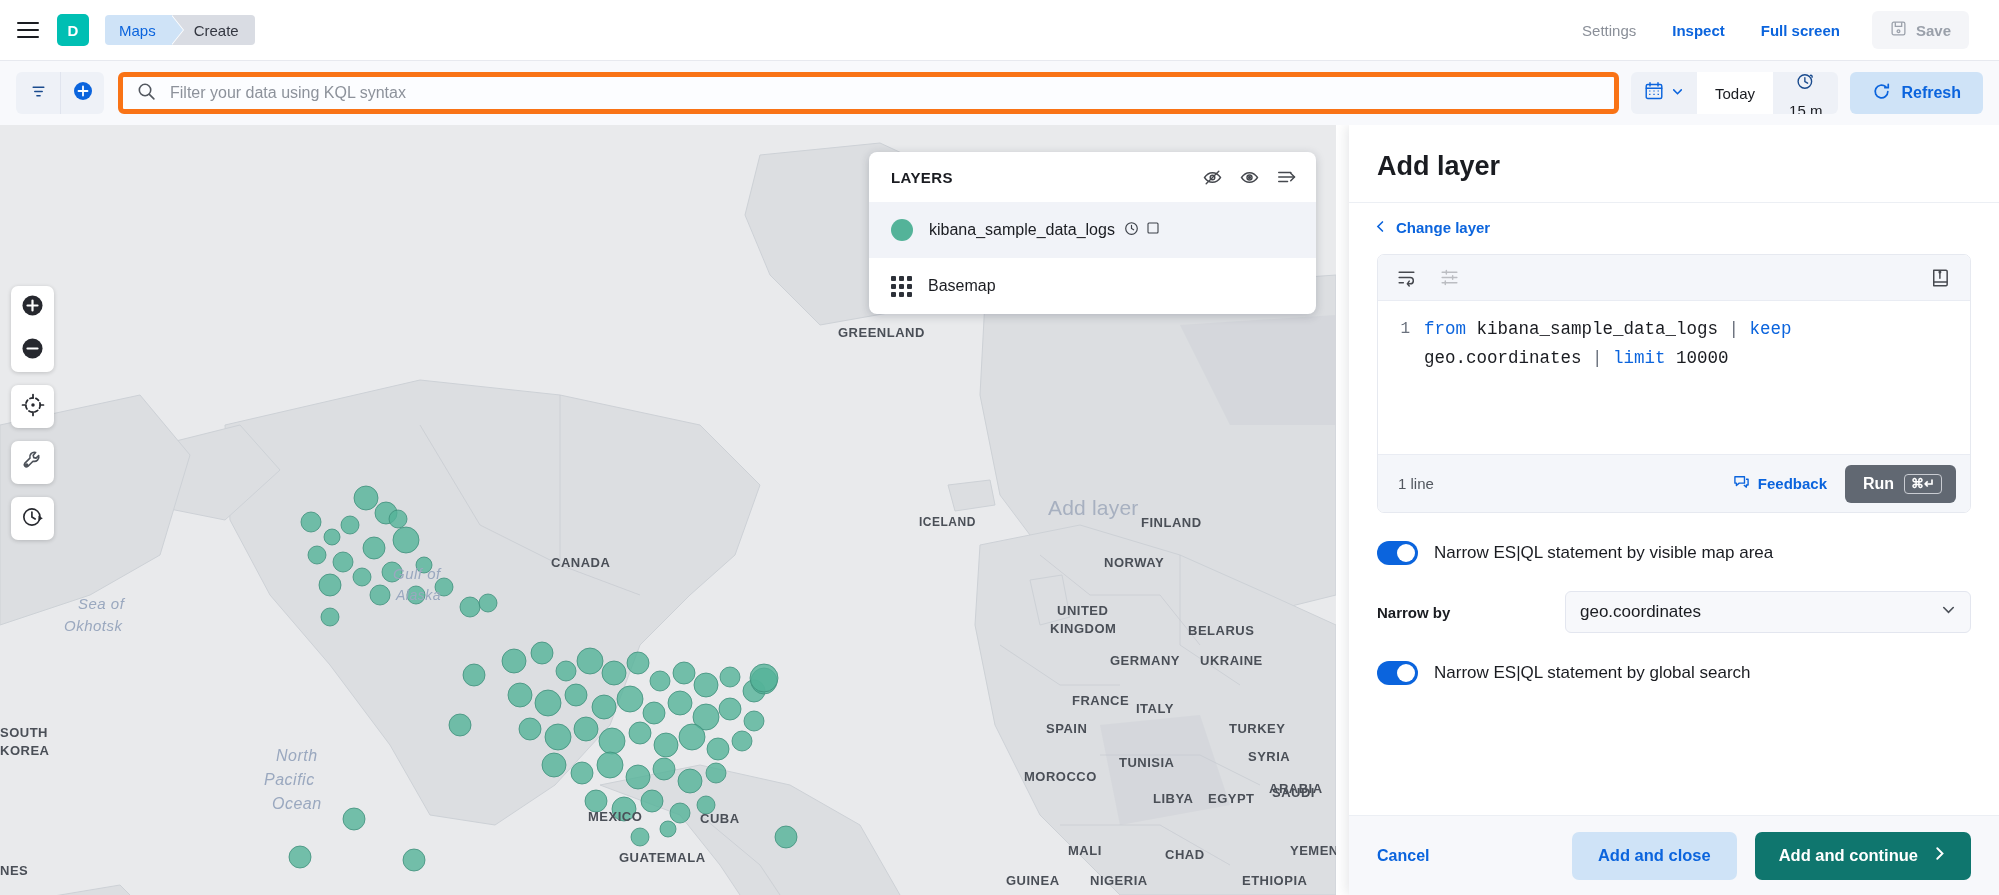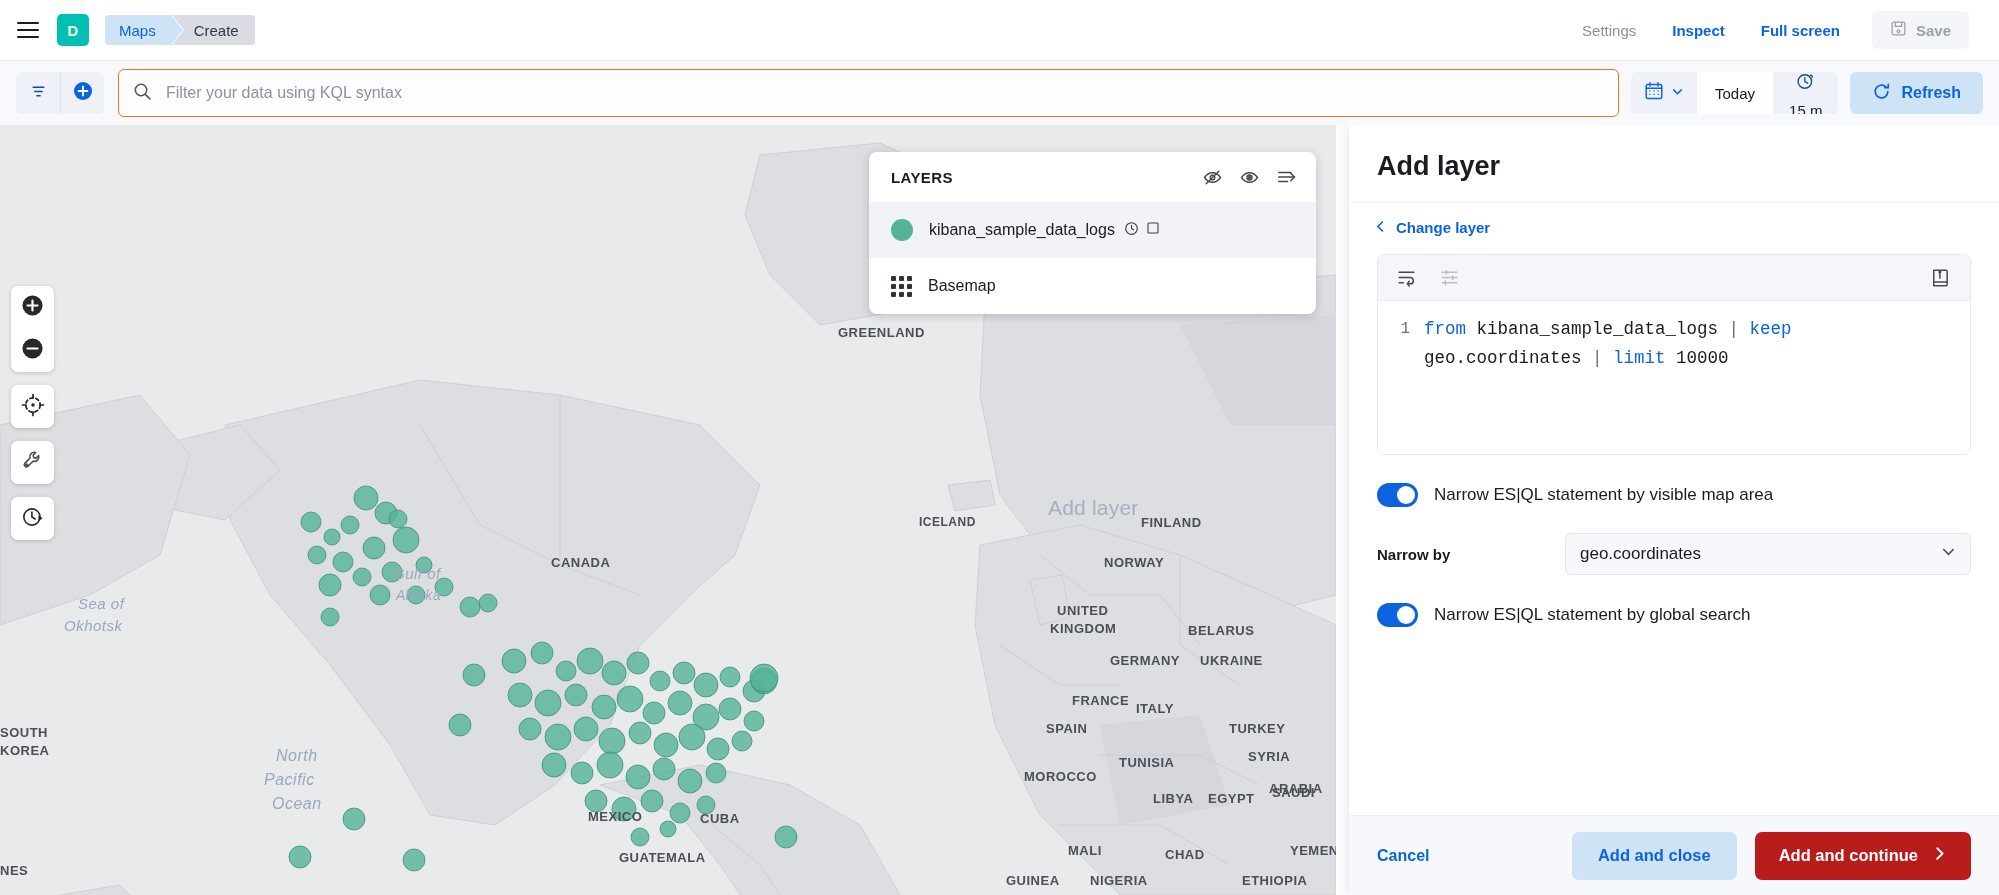--- a/index.html
+++ b/index.html
@@ -77,22 +77,22 @@
   }
   .filter-group { display: flex; height: 42px; }
   .filter-btn {
     width: 44px; height: 42px; background: #eef1f7;
     display: flex; align-items: center; justify-content: center;
     cursor: pointer;
   }
   .filter-btn.left { border-radius: 6px 0 0 6px; }
   .filter-btn.right { border-radius: 0 6px 6px 0; border-left: 1px solid #e0e4ee; }
   .search-wrap {
-    flex: 1; height: 48px; margin-left: 14px;
-    background: #fcfdff; border: 1px solid #f97316; border-radius: 6px;
+    flex: 1; height: 42px; margin-left: 14px;
+    background: #fcfdff; border: 5px solid #f97316; border-radius: 6px;
     display: flex; align-items: center; padding: 0 14px; justify-content: center;
   }
   .search-input {
     border: 0; outline: 0; background: transparent;
     font-size: 16px; color: #343741;
     font-family: "Liberation Sans", sans-serif;
     flex: 1; margin-left: 12px;
   }
   .search-input::placeholder { color: #8d929b; }
   .date-group {
@@ -263,21 +263,21 @@
   .btn-cancel {
     font-size: 16px; font-weight: 600; color: #0b64dd; cursor: pointer;
   }
   .btn-secondary {
     margin-left: auto; height: 48px; padding: 0 26px; border-radius: 7px;
     background: #cfe3f7; color: #0b64dd; font-size: 16.5px; font-weight: 600;
     display: flex; align-items: center; cursor: pointer;
   }
   .btn-primary {
     margin-left: 18px; height: 48px; padding: 0 24px; border-radius: 7px;
-    background: #b91c1c; color: #fff; font-size: 16.5px; font-weight: 600;
+    background: #0f766e; color: #fff; font-size: 16.5px; font-weight: 600;
     display: flex; align-items: center; gap: 14px; cursor: pointer;
   }
 </style>
 </head>
 <body>
 
 <div id="app">
 
   <div class="topbar">
     <div class="hamburger">
@@ -704,20 +704,36 @@
               </svg>
             </span>
           </div>
         </div>
 
         <div class="esql-editor">
           <div class="line-num">1</div>
           <div class="code"><span class="kw">from</span><span> kibana_sample_data_logs </span><span class="pipe">|</span><span> </span><span class="kw">keep</span><span> geo.coordinates </span><span class="pipe">|</span><span> </span><span class="kw">limit</span><span> 10000</span></div>
         </div>
 
+        <div class="esql-footer">
+          <span class="esql-lines">1 line</span>
+          <span class="feedback">
+            <span>
+              <svg width="17" height="17" viewBox="0 0 16 16" fill="none" stroke="#0b64dd" stroke-width="1.3" stroke-linejoin="round">
+                <path d="M1.8 2.6h9v6h-5l-2.6 2.2V8.6H1.8z"></path>
+                  <path d="M12.2 5h2v5.4h-1.6v2l-2.4-2"></path>
+              </svg>
+            </span>
+            <span>Feedback</span>
+          </span>
+          <span class="run-btn">
+            <span>Run</span>
+            <span class="kbd">⌘↵</span>
+          </span>
+        </div>
       </div>
 
       <div class="opt-row">
         <span class="toggle">
             <i></i>
           </span>
         <span class="opt-label">Narrow ES|QL statement by visible map area</span>
       </div>
 
       <div class="field-row">

